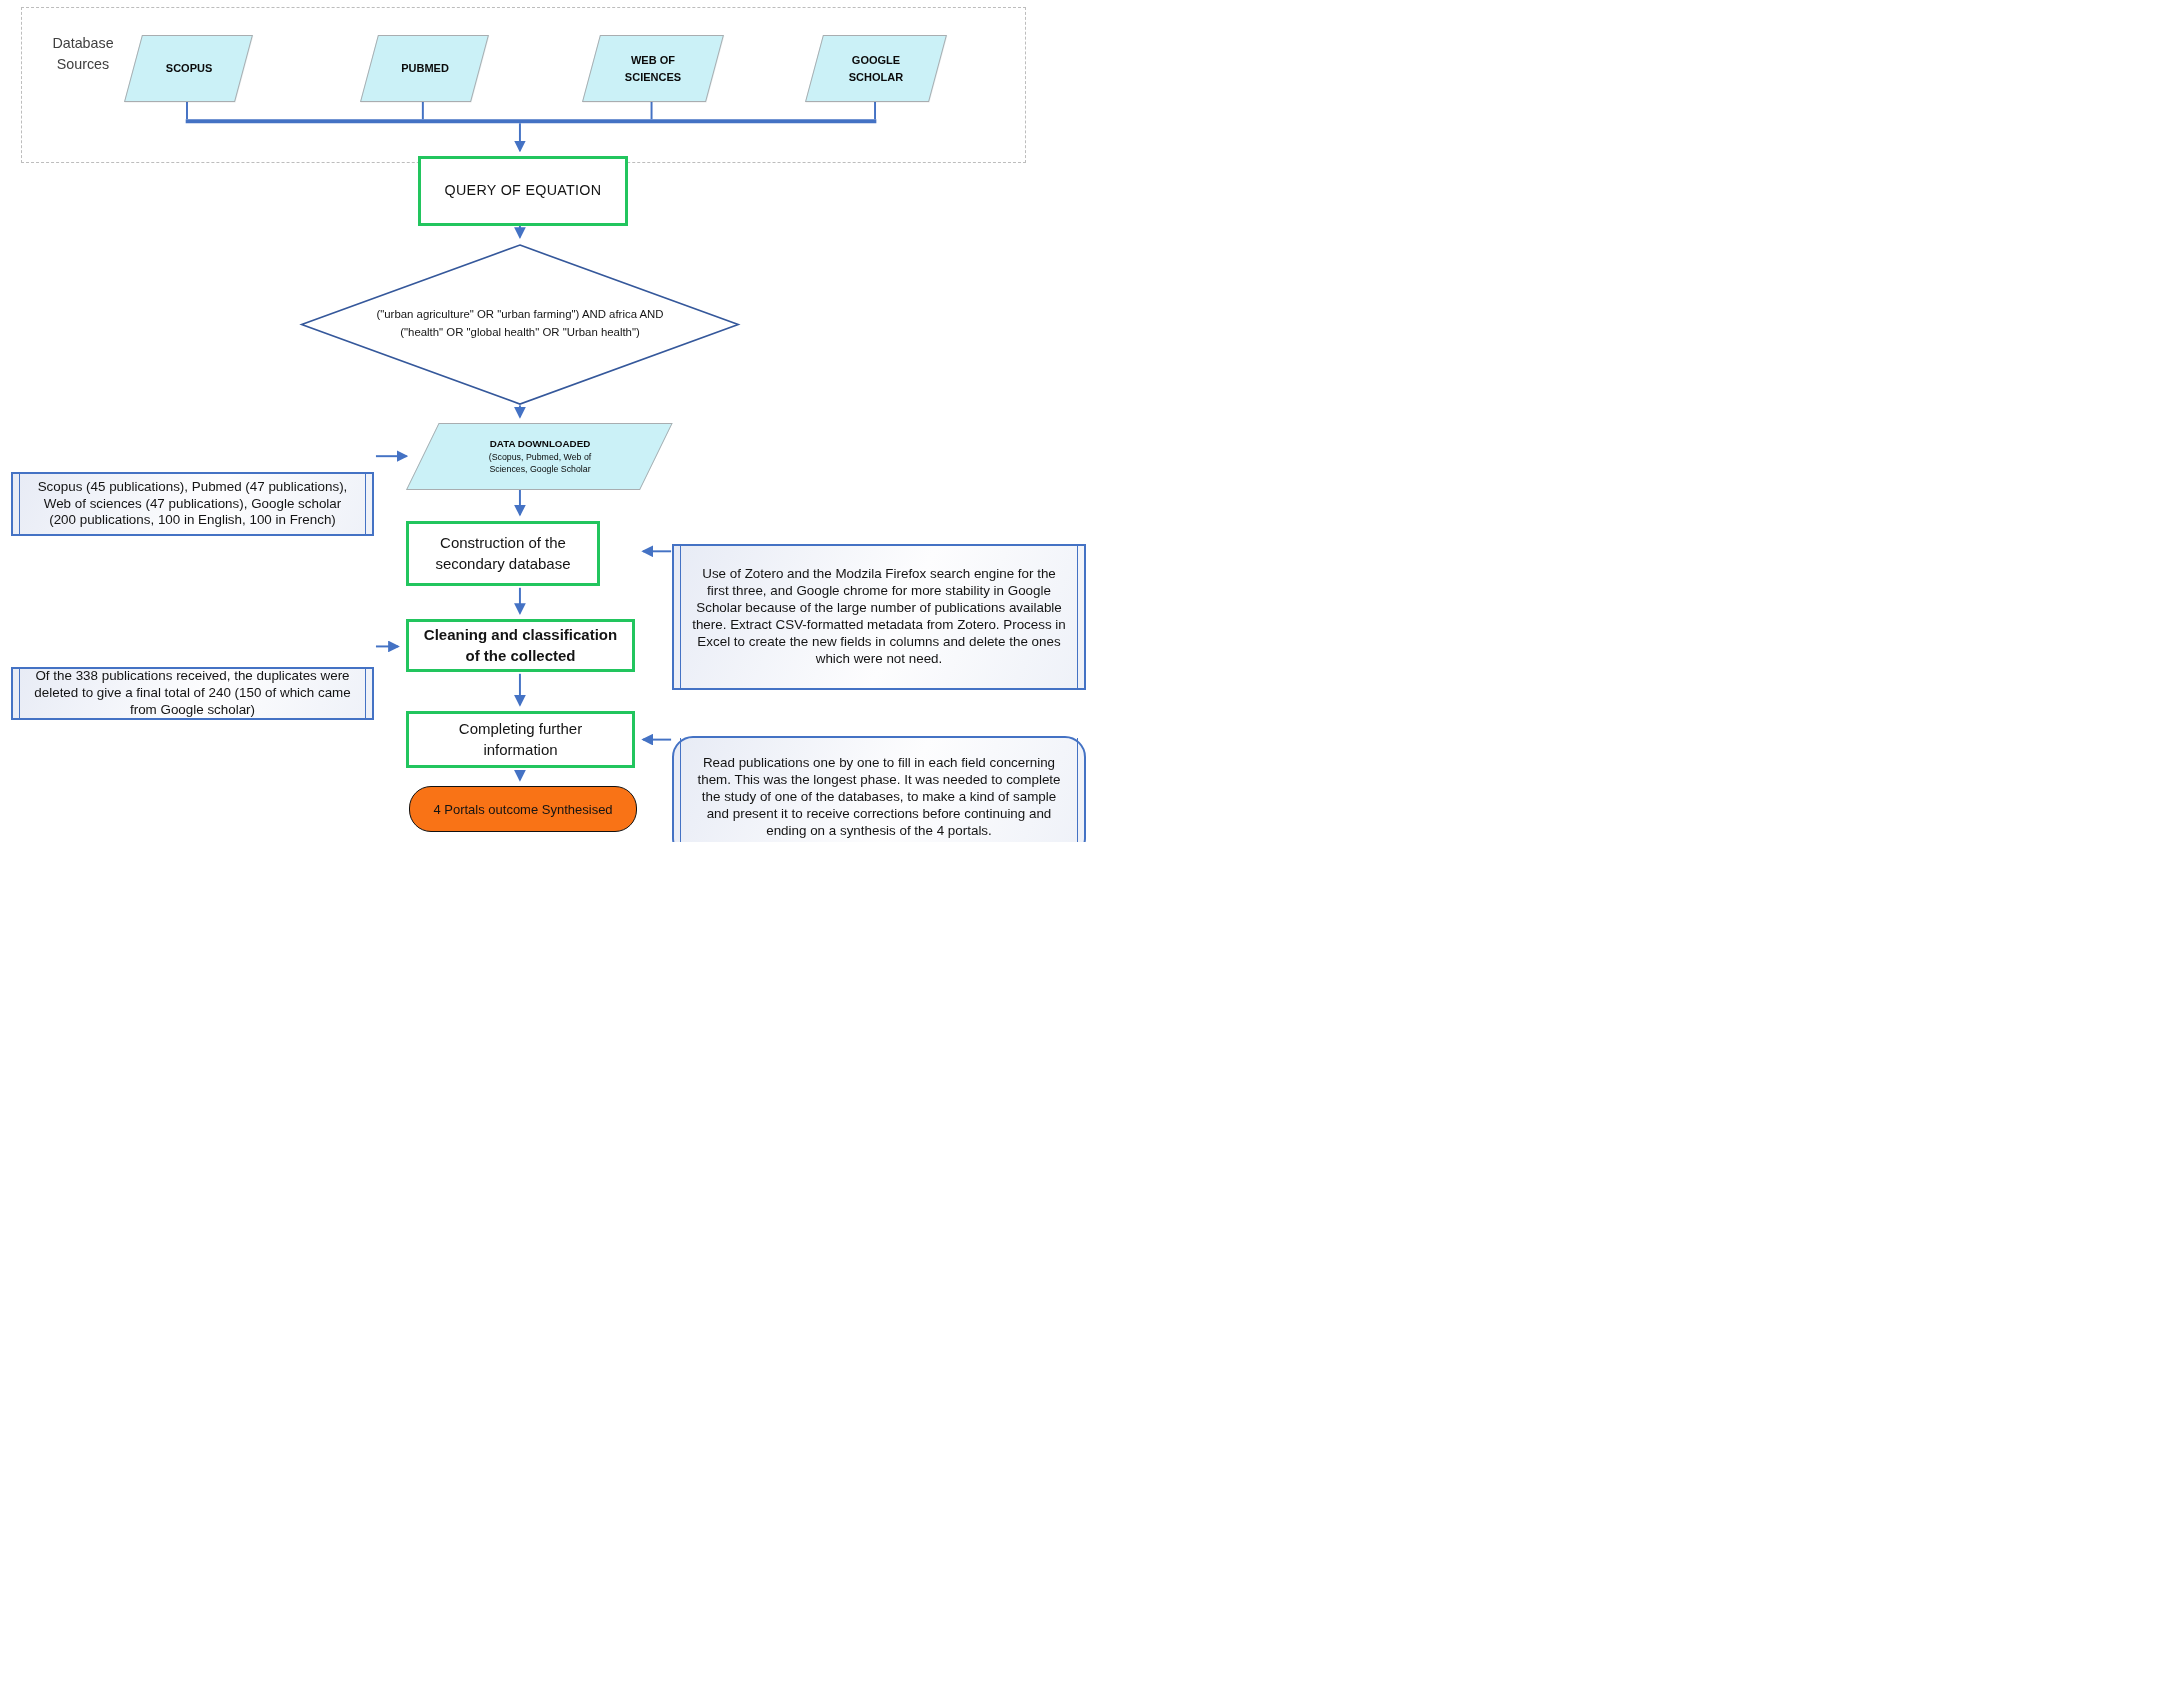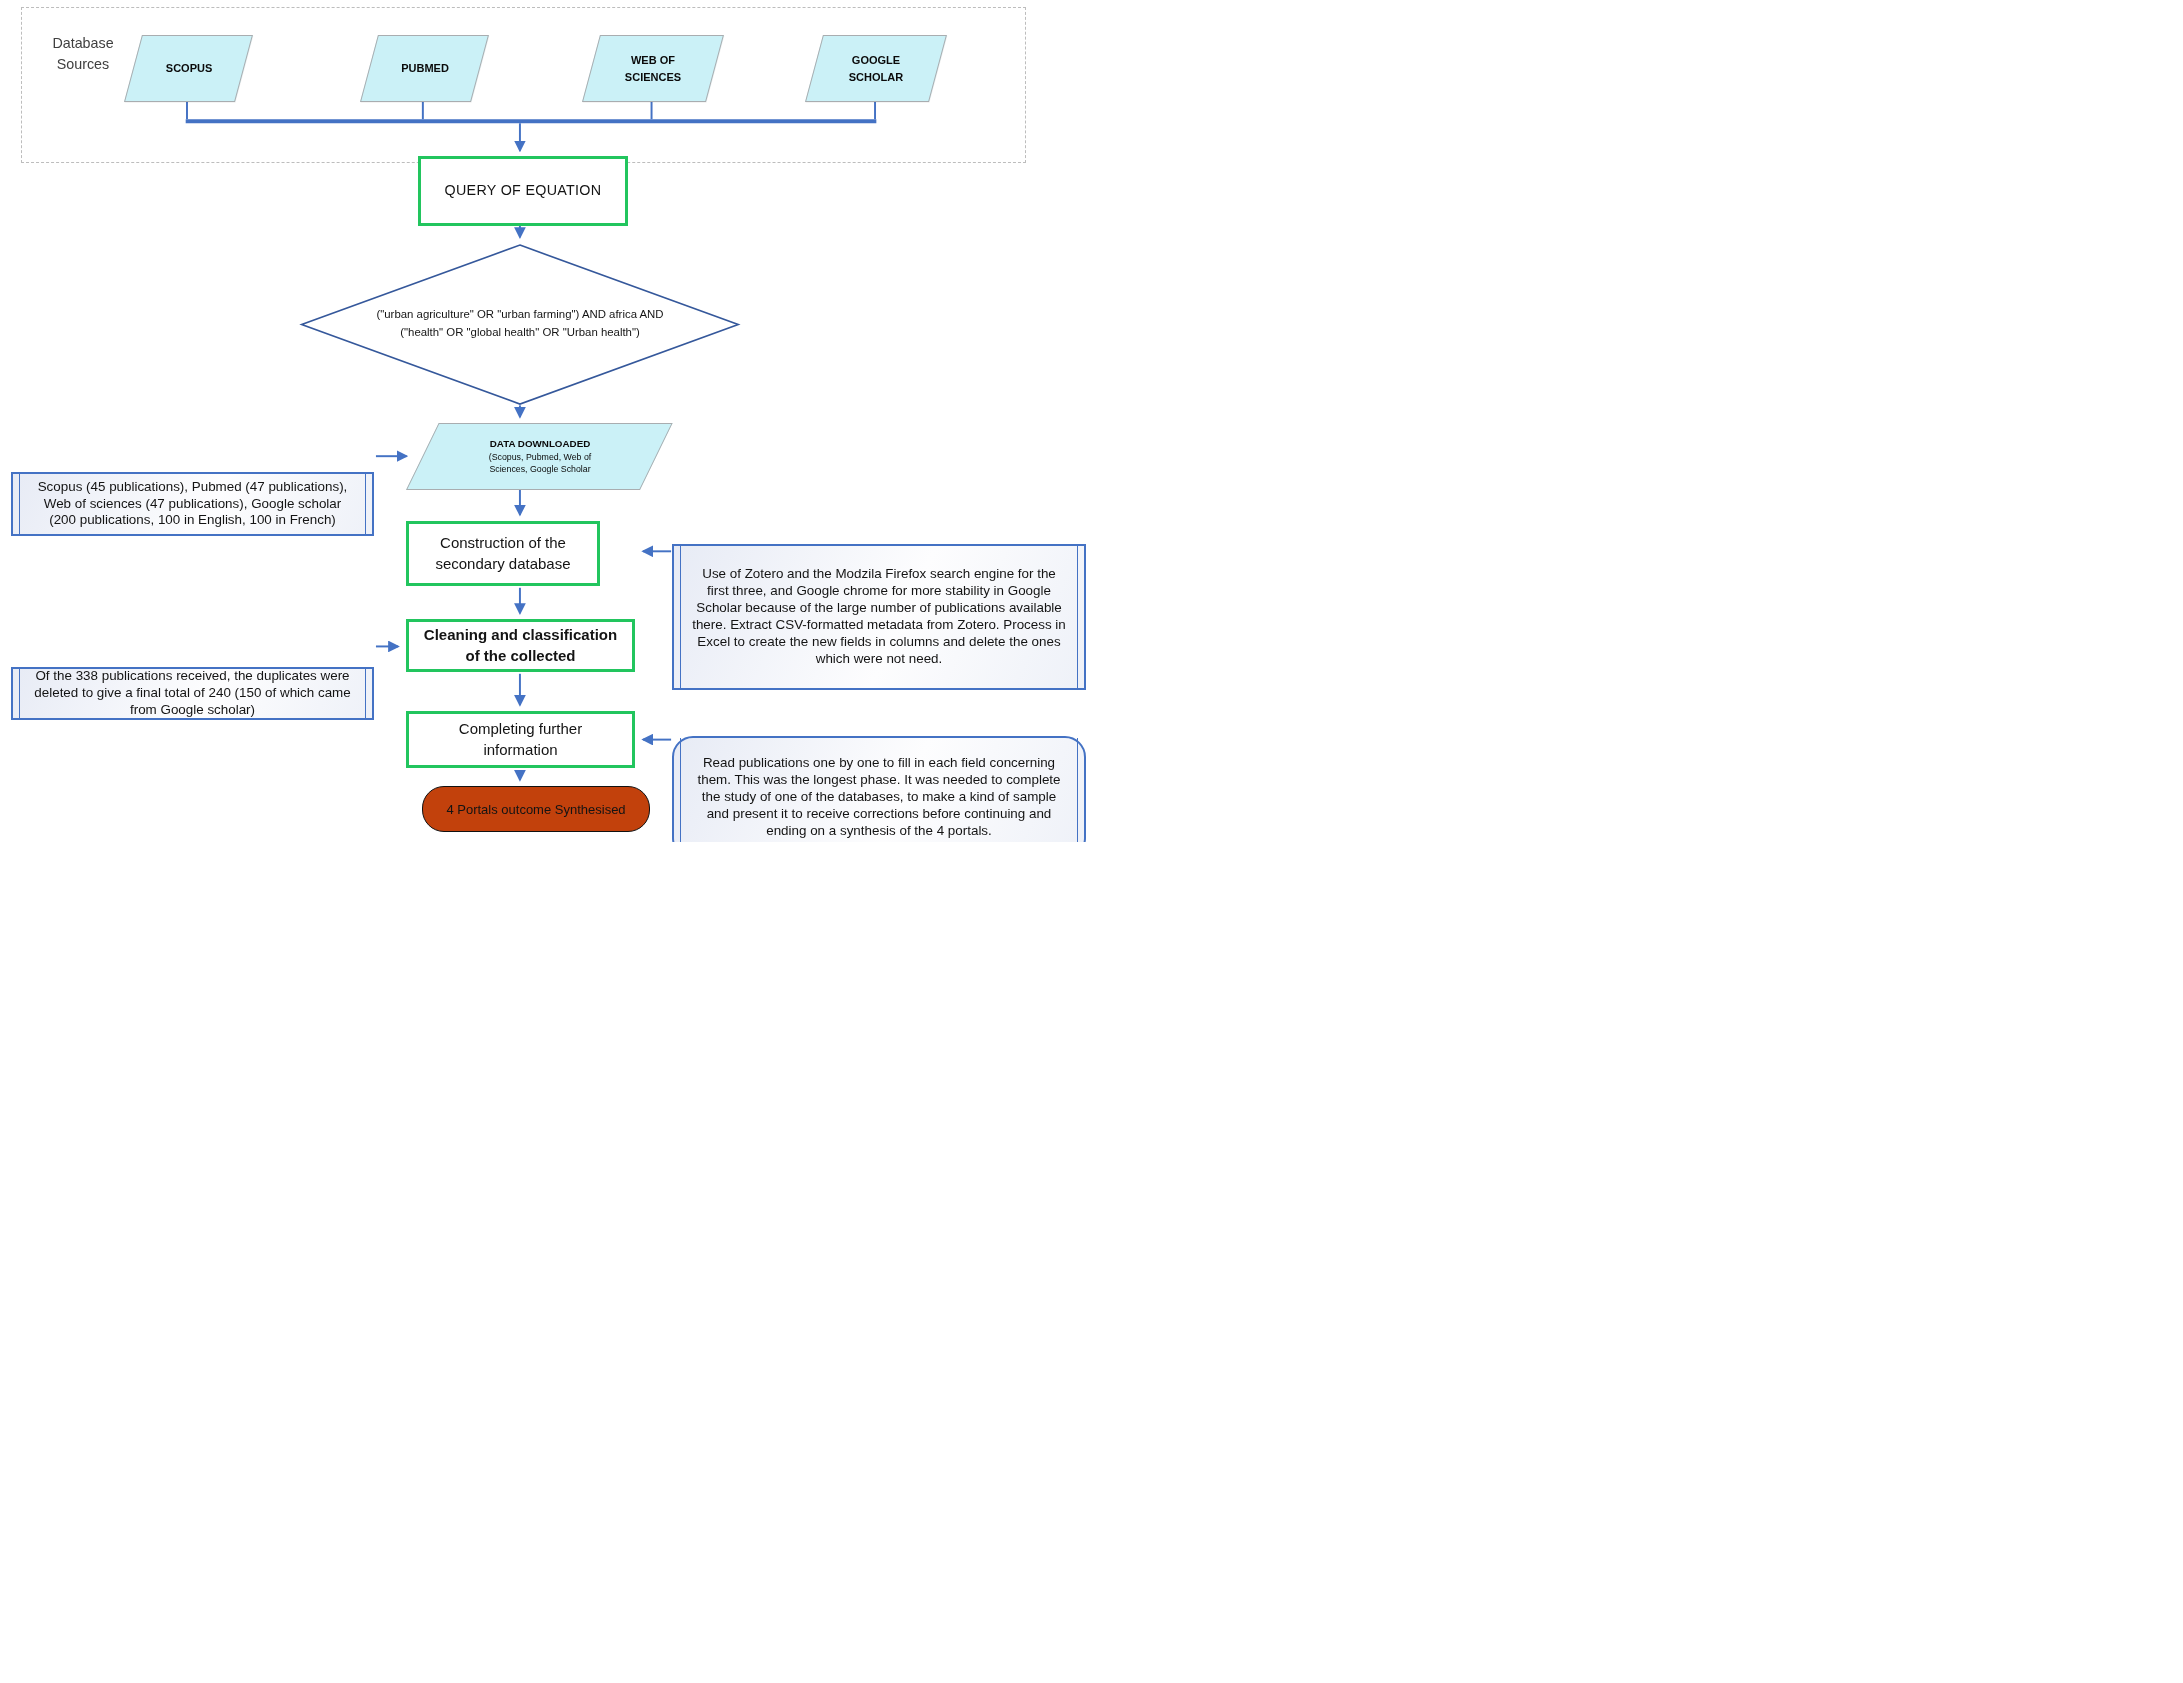--- a/index.html
+++ b/index.html
@@ -76,22 +76,22 @@
   }
   .note-box::before{left:5.9px;}
   .note-box::after{right:5.9px;}
   .note-box .txt{font-size:13.4px;line-height:1.26;color:#141414;}
   .note-publications{left:11px;top:424px;width:363px;height:64px;}
   .note-duplicates{left:11px;top:619px;width:363px;height:53px;}
   .note-zotero{left:672px;top:496px;width:414px;height:146px;}
   .note-reading{left:672px;top:688px;width:414px;height:123px;border-radius:21px;}
   
   .terminal{
-    position:absolute;left:422px;top:786px;width:226px;height:44px;
-    background:#c2410c;border:1.6px solid #111;border-radius:22px;
+    position:absolute;left:409px;top:786px;width:226px;height:44px;
+    background:#f97316;border:1.6px solid #111;border-radius:22px;
     display:flex;align-items:center;justify-content:center;
   }
   .terminal .txt{font-size:13px;color:#141414;}
 </style>
 </head>
 <body>
 
 <div id="canvas">
 
   <div class="dashed-panel"></div>

